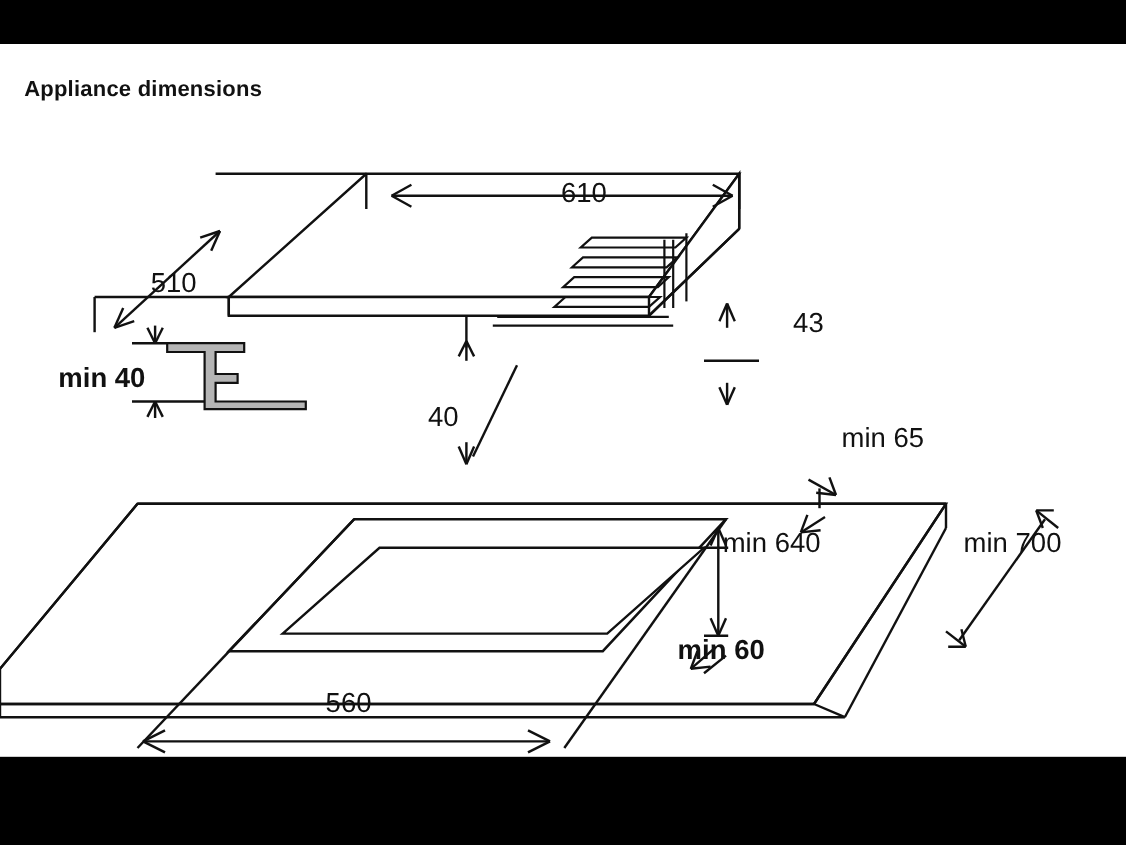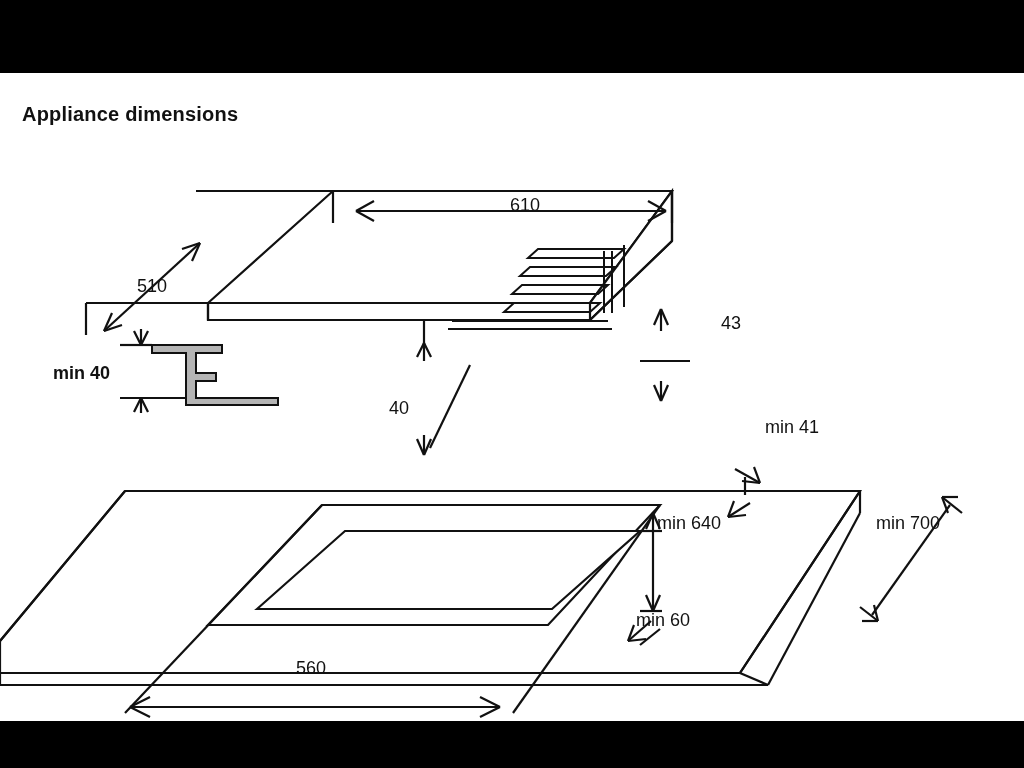--- a/index.html
+++ b/index.html
@@ -19,35 +19,34 @@
     height: 768px;
     background: #000;
   }
   #sheet {
     position: absolute;
     left: 0;
     top: 40px;
     width: 1024px;
     height: 648px;
     background: #ffffff;
-    margin-top: 33px;
   }
   #title {
     position: absolute;
     left: 22px;
     top: 30px;
     font-size: 20px;
     font-weight: bold;
     color: #111;
     letter-spacing: 0.2px;
     white-space: nowrap;
   }
   .label {
     position: absolute;
-    font-size: 18px;
+    font-size: 25px;
     color: #111;
     white-space: nowrap;
   }
   svg.draw {
     position: absolute;
     left: 0;
     top: 0;
     width: 1024px;
     height: 648px;
   }
@@ -221,20 +220,20 @@
 
       </g>
     </svg>
 
     <div class="label" style="left:510px; top:122px;">610</div>
     <div class="label" style="left:137px; top:203px;text-align:center;">510</div>
     <div class="label" style="left:53px; top:290px;font-weight:bold;">min 40</div>
     <div class="label" style="left:389px; top:325px;">40</div>
     <div class="label" style="left:721px; top:240px;">43</div>
 
-    <div class="label" style="left:765px; top:344px;">min 41</div>
+    <div class="label" style="left:765px; top:344px;">min 65</div>
     <div class="label" style="left:657px; top:440px;">min 640</div>
     <div class="label" style="left:876px; top:440px;">min 700</div>
-    <div class="label" style="left:636px; top:537px;">min 60</div>
+    <div class="label" style="left:616px; top:537px;font-weight:bold;">min 60</div>
     <div class="label" style="left:296px; top:585px;">560</div>
 
   </div>
 </div>
 
 </body></html>

